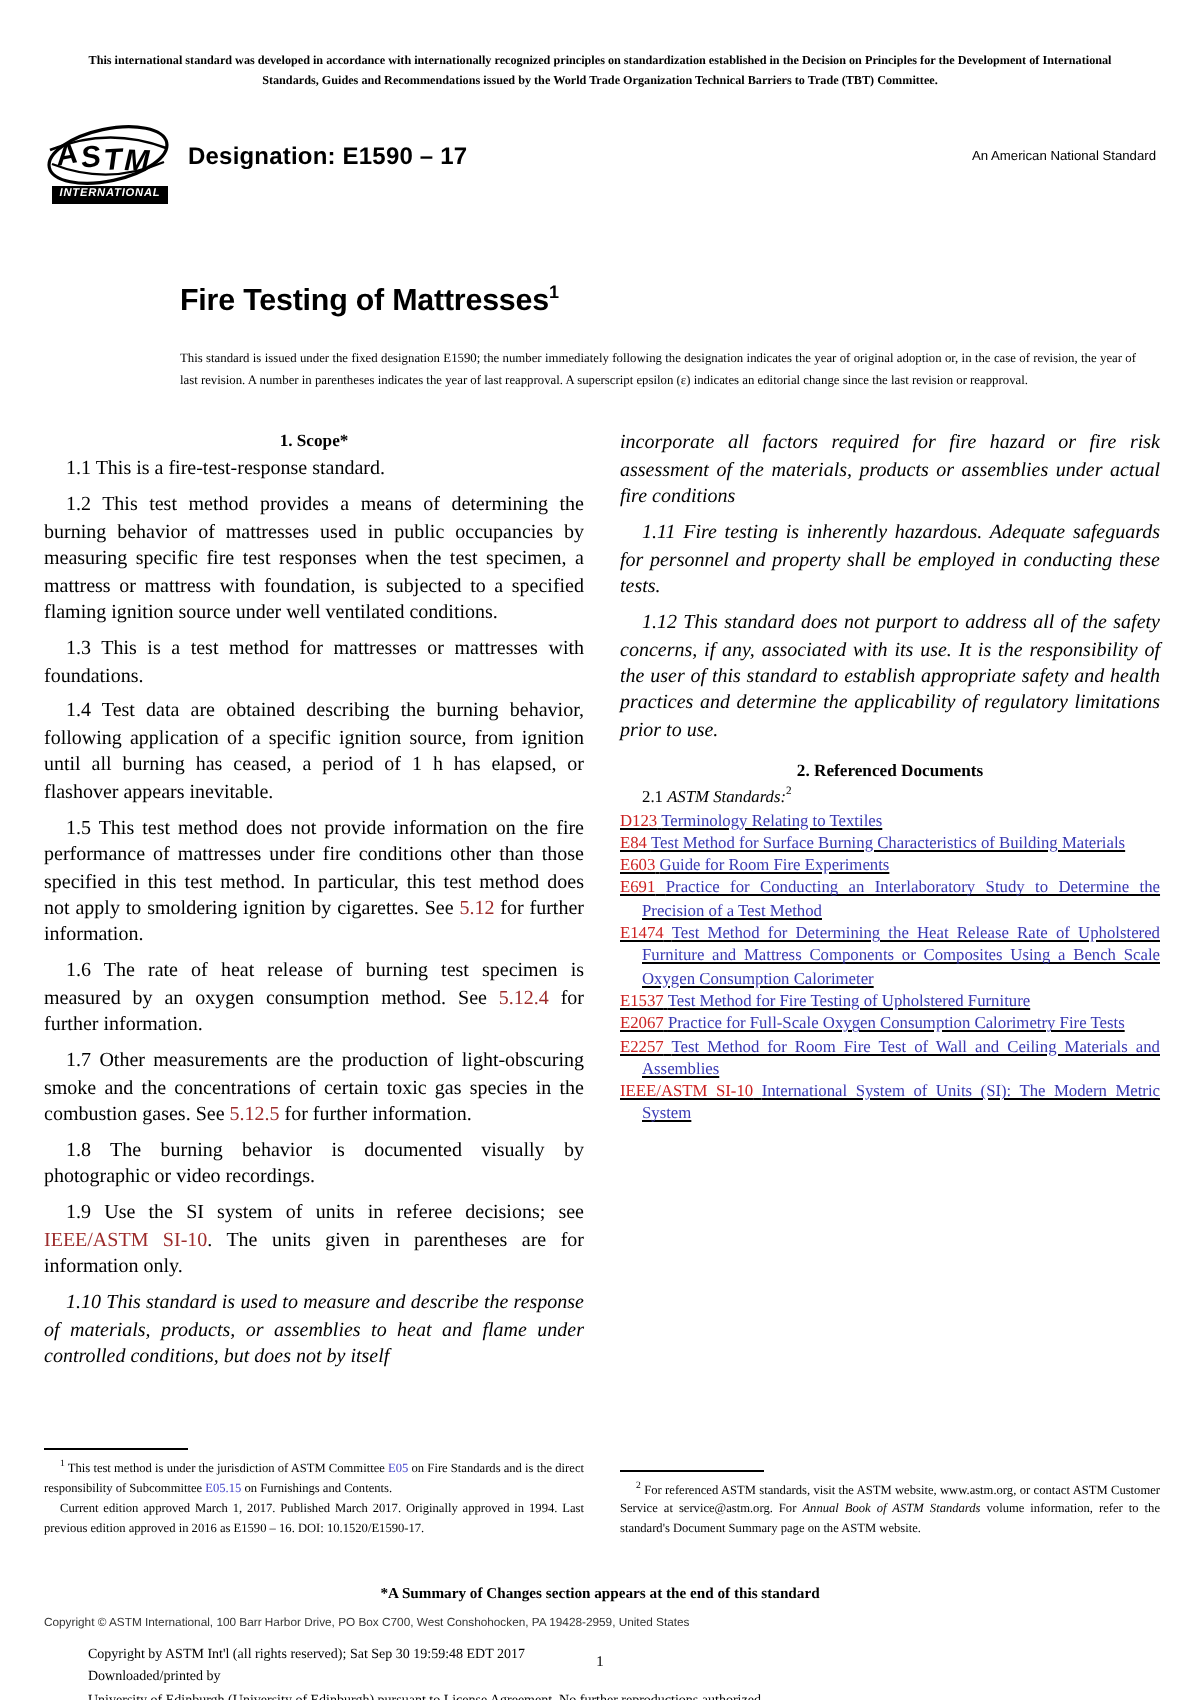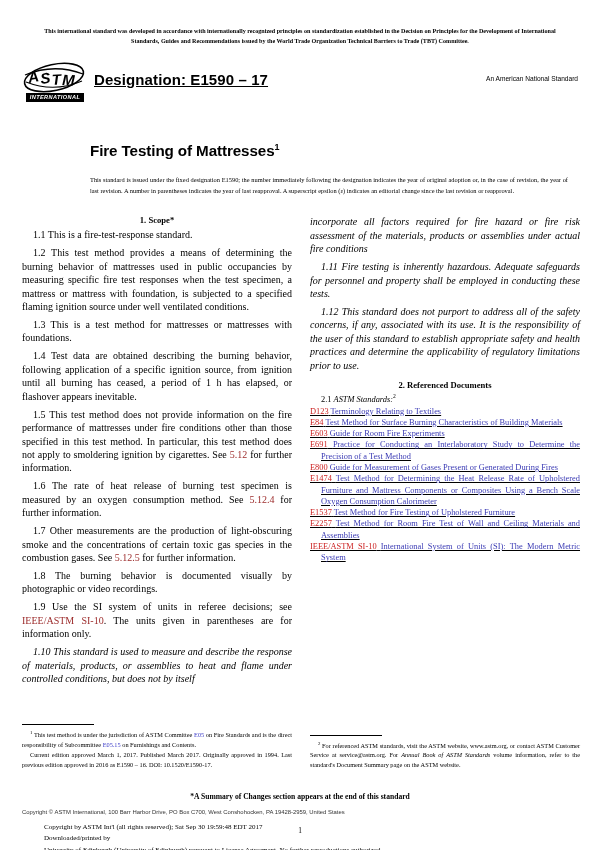--- a/index.html
+++ b/index.html
@@ -63,27 +63,26 @@
     font-family: "Liberation Sans", sans-serif;
     font-size: 5.6px;
     font-weight: bold;
     font-style: italic;
     letter-spacing: 0.4px;
     text-align: center;
     line-height: 9px;
   }
   .designation {
     font-family: "Liberation Sans", sans-serif;
-    font-size: 15px;
+    font-size: 12px;
     font-weight: bold;
     padding-top: 10px;
     padding-left: 6px;
     flex: 1 1 auto;
     letter-spacing: 0.1px;
-    text-decoration: underline;
   }
   .ans {
     font-family: "Liberation Sans", sans-serif;
     font-size: 6.6px;
     padding-top: 14px;
     text-align: right;
     white-space: nowrap;
   }
 
   
@@ -296,23 +295,23 @@
 
       <div class="sec-head">2. Referenced Documents</div>
 
       <div class="subhead"><span>2.1</span>&nbsp;<i>ASTM Standards:</i><sup>2</sup></div>
 
       <ul class="reflist">
         <li><span class="rid">D123</span> <span class="rtitle">Terminology Relating to Textiles</span></li>
         <li><span class="rid">E84</span> <span class="rtitle">Test Method for Surface Burning Characteristics of Building Materials</span></li>
         <li><span class="rid">E603</span> <span class="rtitle">Guide for Room Fire Experiments</span></li>
         <li><span class="rid">E691</span> <span class="rtitle">Practice for Conducting an Interlaboratory Study to Determine the Precision of a Test Method</span></li>
-        <li><span class="rid">E800</span> <span class="rtitle">Guide for Measurement of Gases Present or Generated During Fires</span></li>
         <li><span class="rid">E1474</span> <span class="rtitle">Test Method for Determining the Heat Release Rate of Upholstered Furniture and Mattress Components or Composites Using a Bench Scale Oxygen Consumption Calorimeter</span></li>
         <li><span class="rid">E1537</span> <span class="rtitle">Test Method for Fire Testing of Upholstered Furniture</span></li>
+        <li><span class="rid">E2067</span> <span class="rtitle">Practice for Full-Scale Oxygen Consumption Calorimetry Fire Tests</span></li>
         <li><span class="rid">E2257</span> <span class="rtitle">Test Method for Room Fire Test of Wall and Ceiling Materials and Assemblies</span></li>
         <li><span class="rid">IEEE/ASTM SI-10</span> <span class="rtitle">International System of Units (SI): The Modern Metric System</span></li>
       </ul>
 
       <div class="footnote-zone">
         <div class="fn-rule"></div>
         <p class="fn"><sup>2</sup><span> For referenced ASTM standards, visit the ASTM website, www.astm.org, or contact ASTM Customer Service at service@astm.org. For </span><i>Annual Book of ASTM Standards</i><span> volume information, refer to the standard's Document Summary page on the ASTM website.</span></p>
       </div>
     </div>
 

